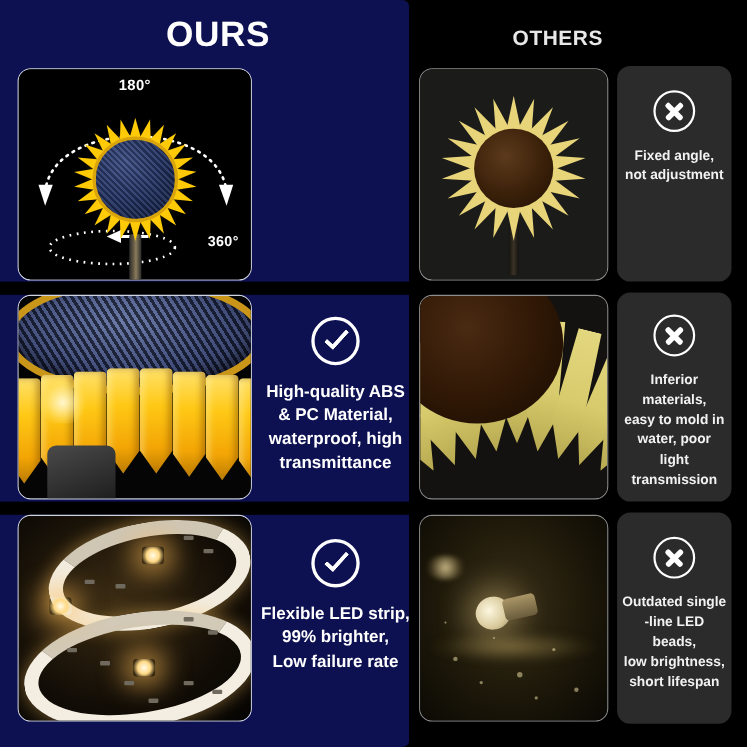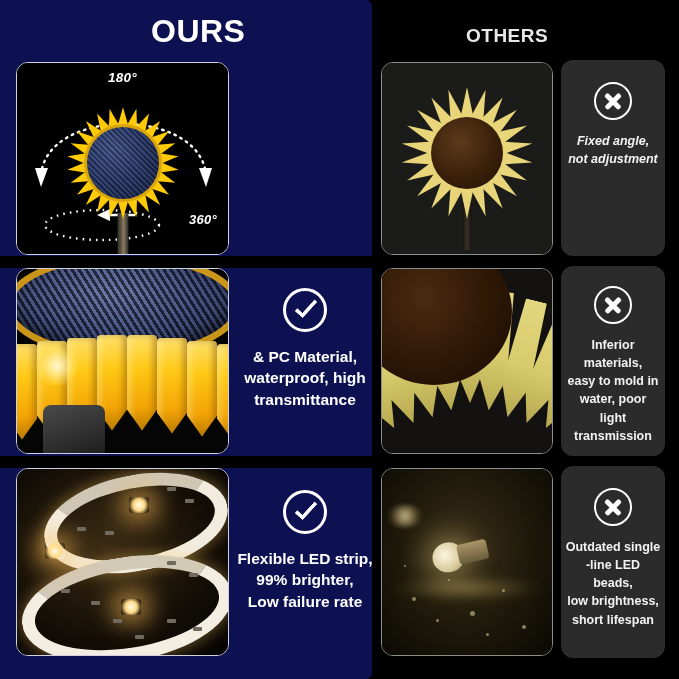--- a/index.html
+++ b/index.html
@@ -34,21 +34,21 @@
   .hdr-title {
     position:absolute; top:14px;
     font-size:32px; font-weight:bold; letter-spacing:0.5px;
     color:#ffffff; line-height:34px;
   }
   .hdr-ours   { left:151px; }
   .hdr-others { left:466px; color:#e8e8e8; font-size:19px; top:19px; }
 
   
   .row { position:absolute; left:0; width:679px; }
-  .r1 { top:62px; height:194px;font-style:italic; }
+  .r1 { top:62px; height:194px; }
   .r2 { top:268px; height:188px; }
   .r3 { top:468px; height:190px; }
 
   
   .img-panel {
     position:absolute; border-radius:12px; overflow:hidden;
     border:1.5px solid #cfd3e0; background:#000;
   }
   .img-left  { left:16px;  width:213px; }
   .img-right { left:381px; width:172px; border-color:#8d8d8d; }
@@ -378,20 +378,21 @@
         <div class="macro-glow"></div>
         <div class="macro-base"></div>
       </div>
     </div>
 
     <div class="txt-panel txt-left">
       <div class="icon-circle badge">
           <i class="chk"></i>
         </div>
       <div class="feat-text">
+        <div>High-quality ABS</div>
         <div>&amp; PC Material,</div>
         <div>waterproof, high</div>
         <div>transmittance</div>
       </div>
     </div>
 
     <div class="img-panel img-right">
       <div class="closeup">
         <div class="cu-petals" id="cuPetals">
             <i class="cu-petal" style="left: 0px; top: 32px; transform: rotate(-28deg);"></i>

